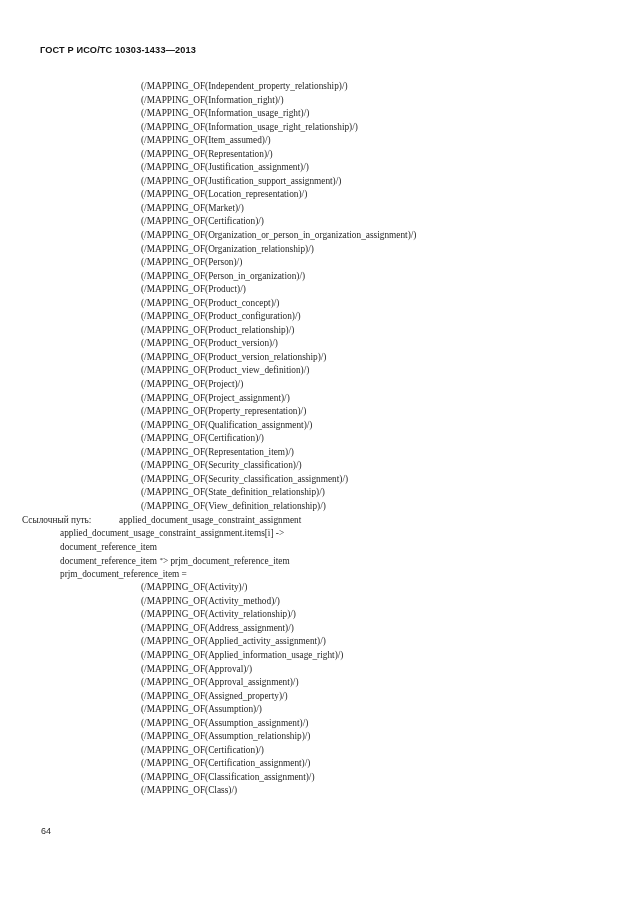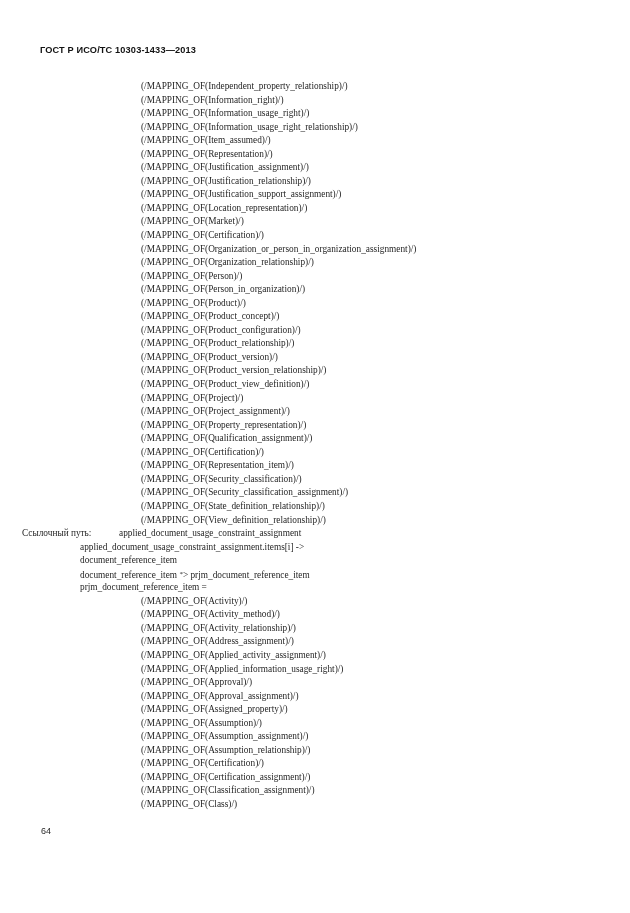--- a/index.html
+++ b/index.html
@@ -37,21 +37,21 @@
     line-height: 13.55px;
     height: 13.55px;
     white-space: pre;
     color: #1f1f1f;
     font-family: Liberation Serif, serif;
   }
   .line.mapping {
     padding-left: 141px;
   }
   .line.path-value {
-    padding-left: 80px;
+    padding-left: 60px;
   }
   .line.variant {
     padding-left: 75px;
   }
   .line.ref-row {
     padding-left: 22px;
     position: relative;
   }
   .ref-label {
     display: inline-block;
@@ -79,21 +79,20 @@
   <div class="body-block">
 
     <div id="mapping-block-1">
         <div class="line mapping">(/MAPPING_OF(Independent_property_relationship)/)</div>
         <div class="line mapping">(/MAPPING_OF(Information_right)/)</div>
         <div class="line mapping">(/MAPPING_OF(Information_usage_right)/)</div>
         <div class="line mapping">(/MAPPING_OF(Information_usage_right_relationship)/)</div>
         <div class="line mapping">(/MAPPING_OF(Item_assumed)/)</div>
         <div class="line mapping">(/MAPPING_OF(Representation)/)</div>
         <div class="line mapping">(/MAPPING_OF(Justification_assignment)/)</div>
-        <div class="line mapping">(/MAPPING_OF(Justification_relationship)/)</div>
         <div class="line mapping">(/MAPPING_OF(Justification_support_assignment)/)</div>
         <div class="line mapping">(/MAPPING_OF(Location_representation)/)</div>
         <div class="line mapping">(/MAPPING_OF(Market)/)</div>
         <div class="line mapping">(/MAPPING_OF(Certification)/)</div>
         <div class="line mapping">(/MAPPING_OF(Organization_or_person_in_organization_assignment)/)</div>
         <div class="line mapping">(/MAPPING_OF(Organization_relationship)/)</div>
         <div class="line mapping">(/MAPPING_OF(Person)/)</div>
         <div class="line mapping">(/MAPPING_OF(Person_in_organization)/)</div>
         <div class="line mapping">(/MAPPING_OF(Product)/)</div>
         <div class="line mapping">(/MAPPING_OF(Product_concept)/)</div>

